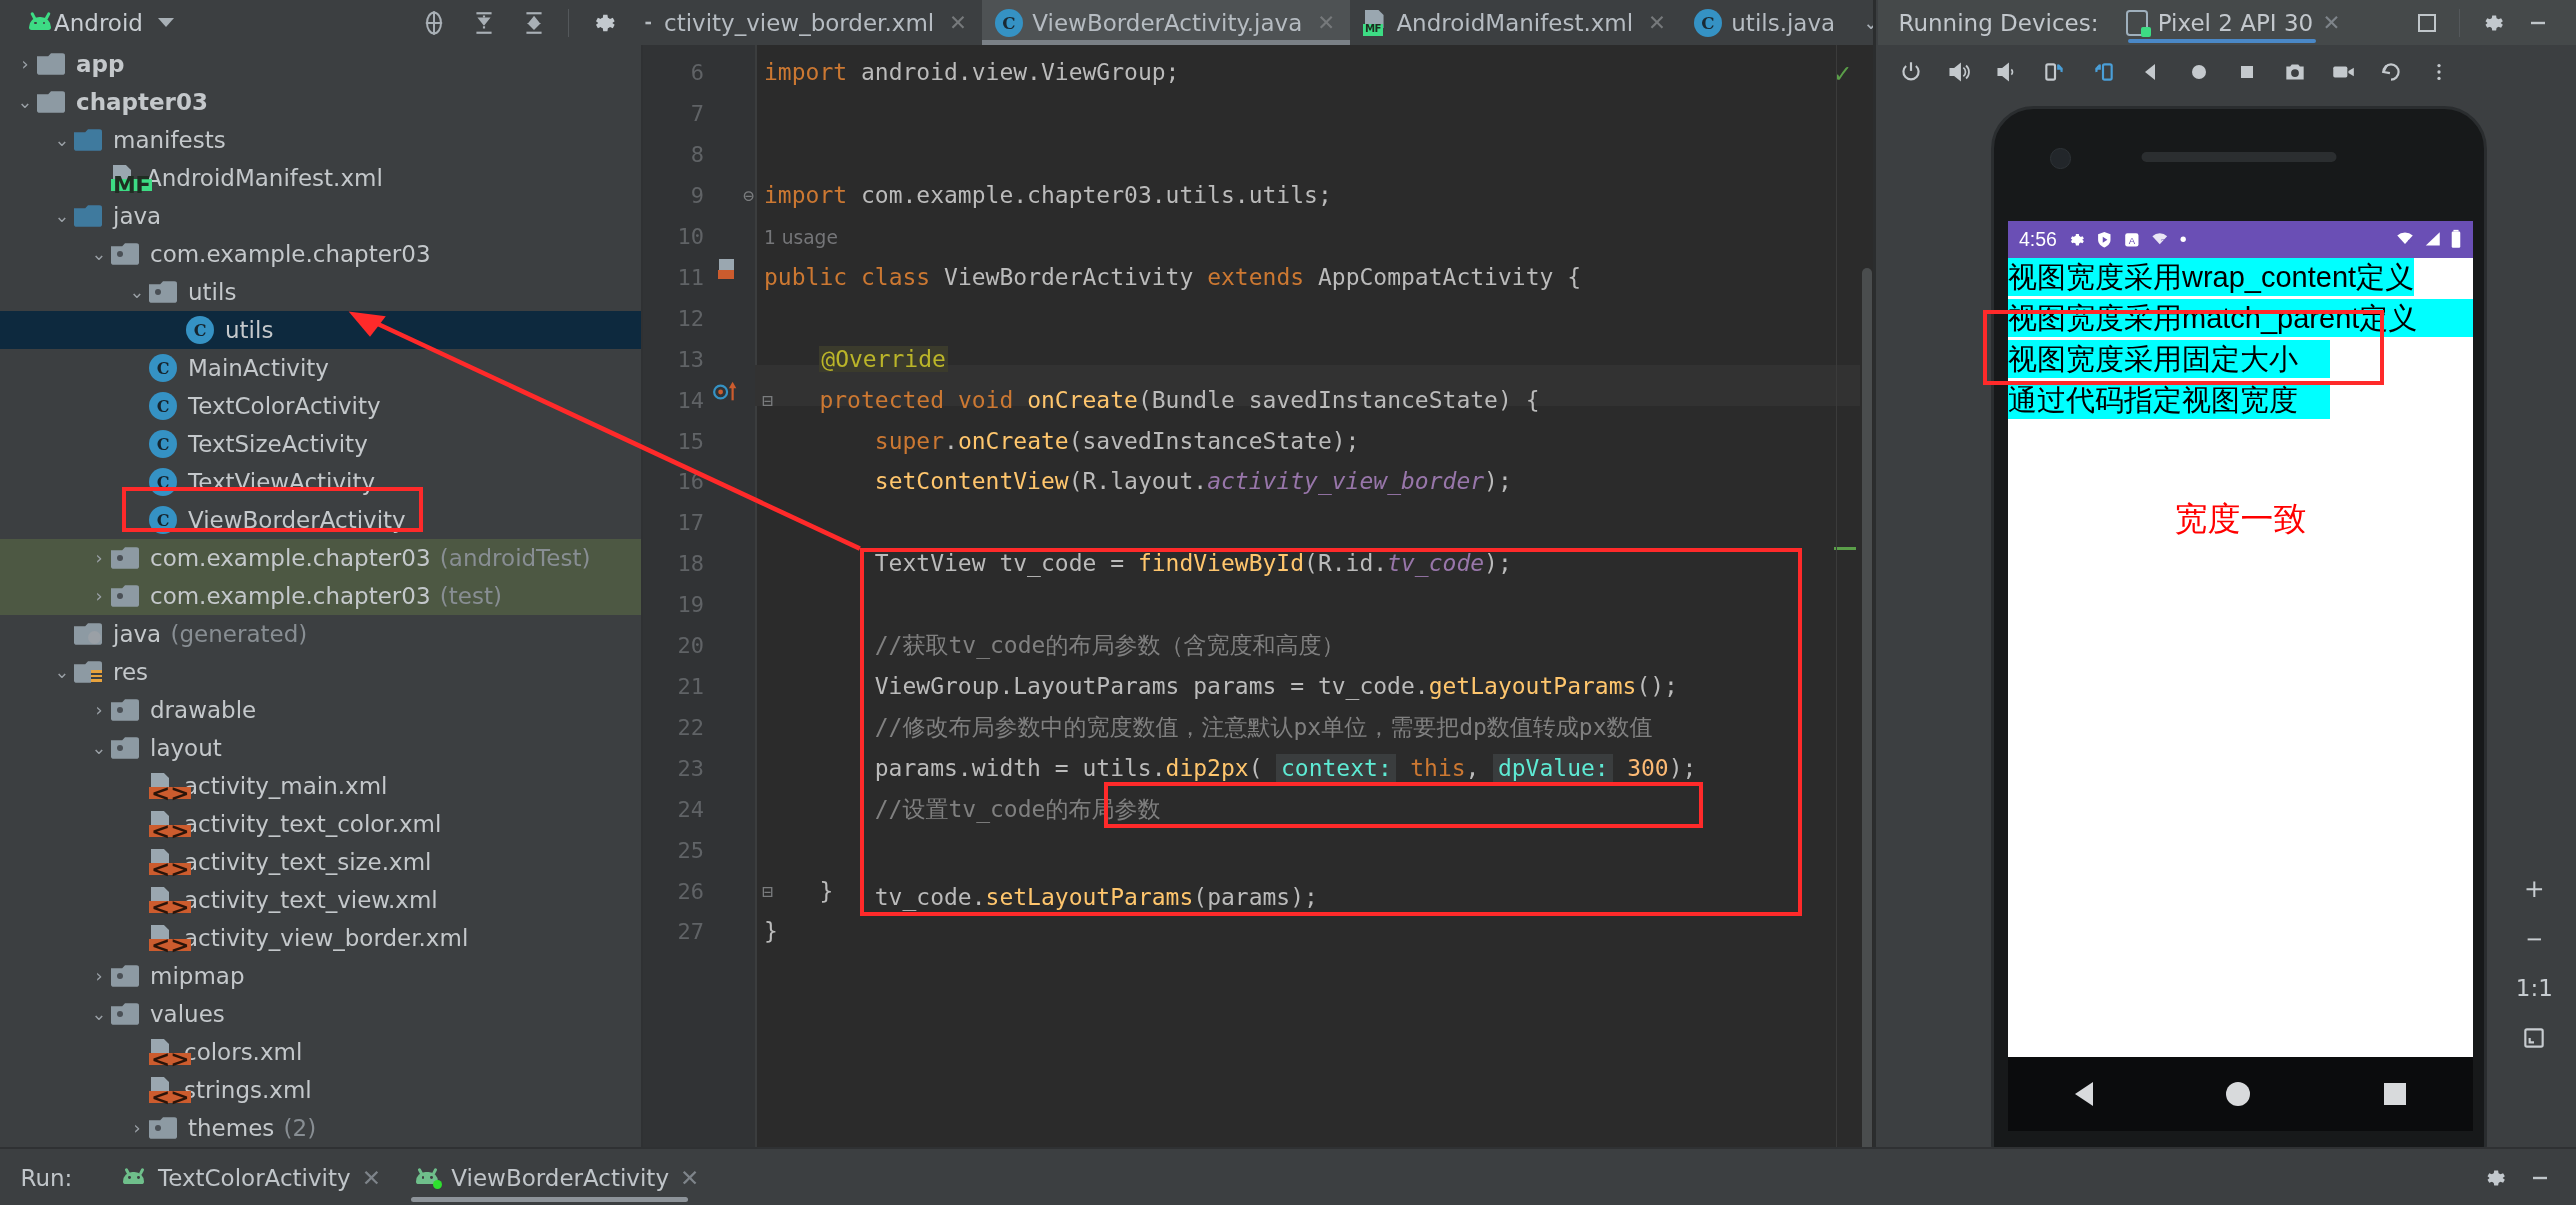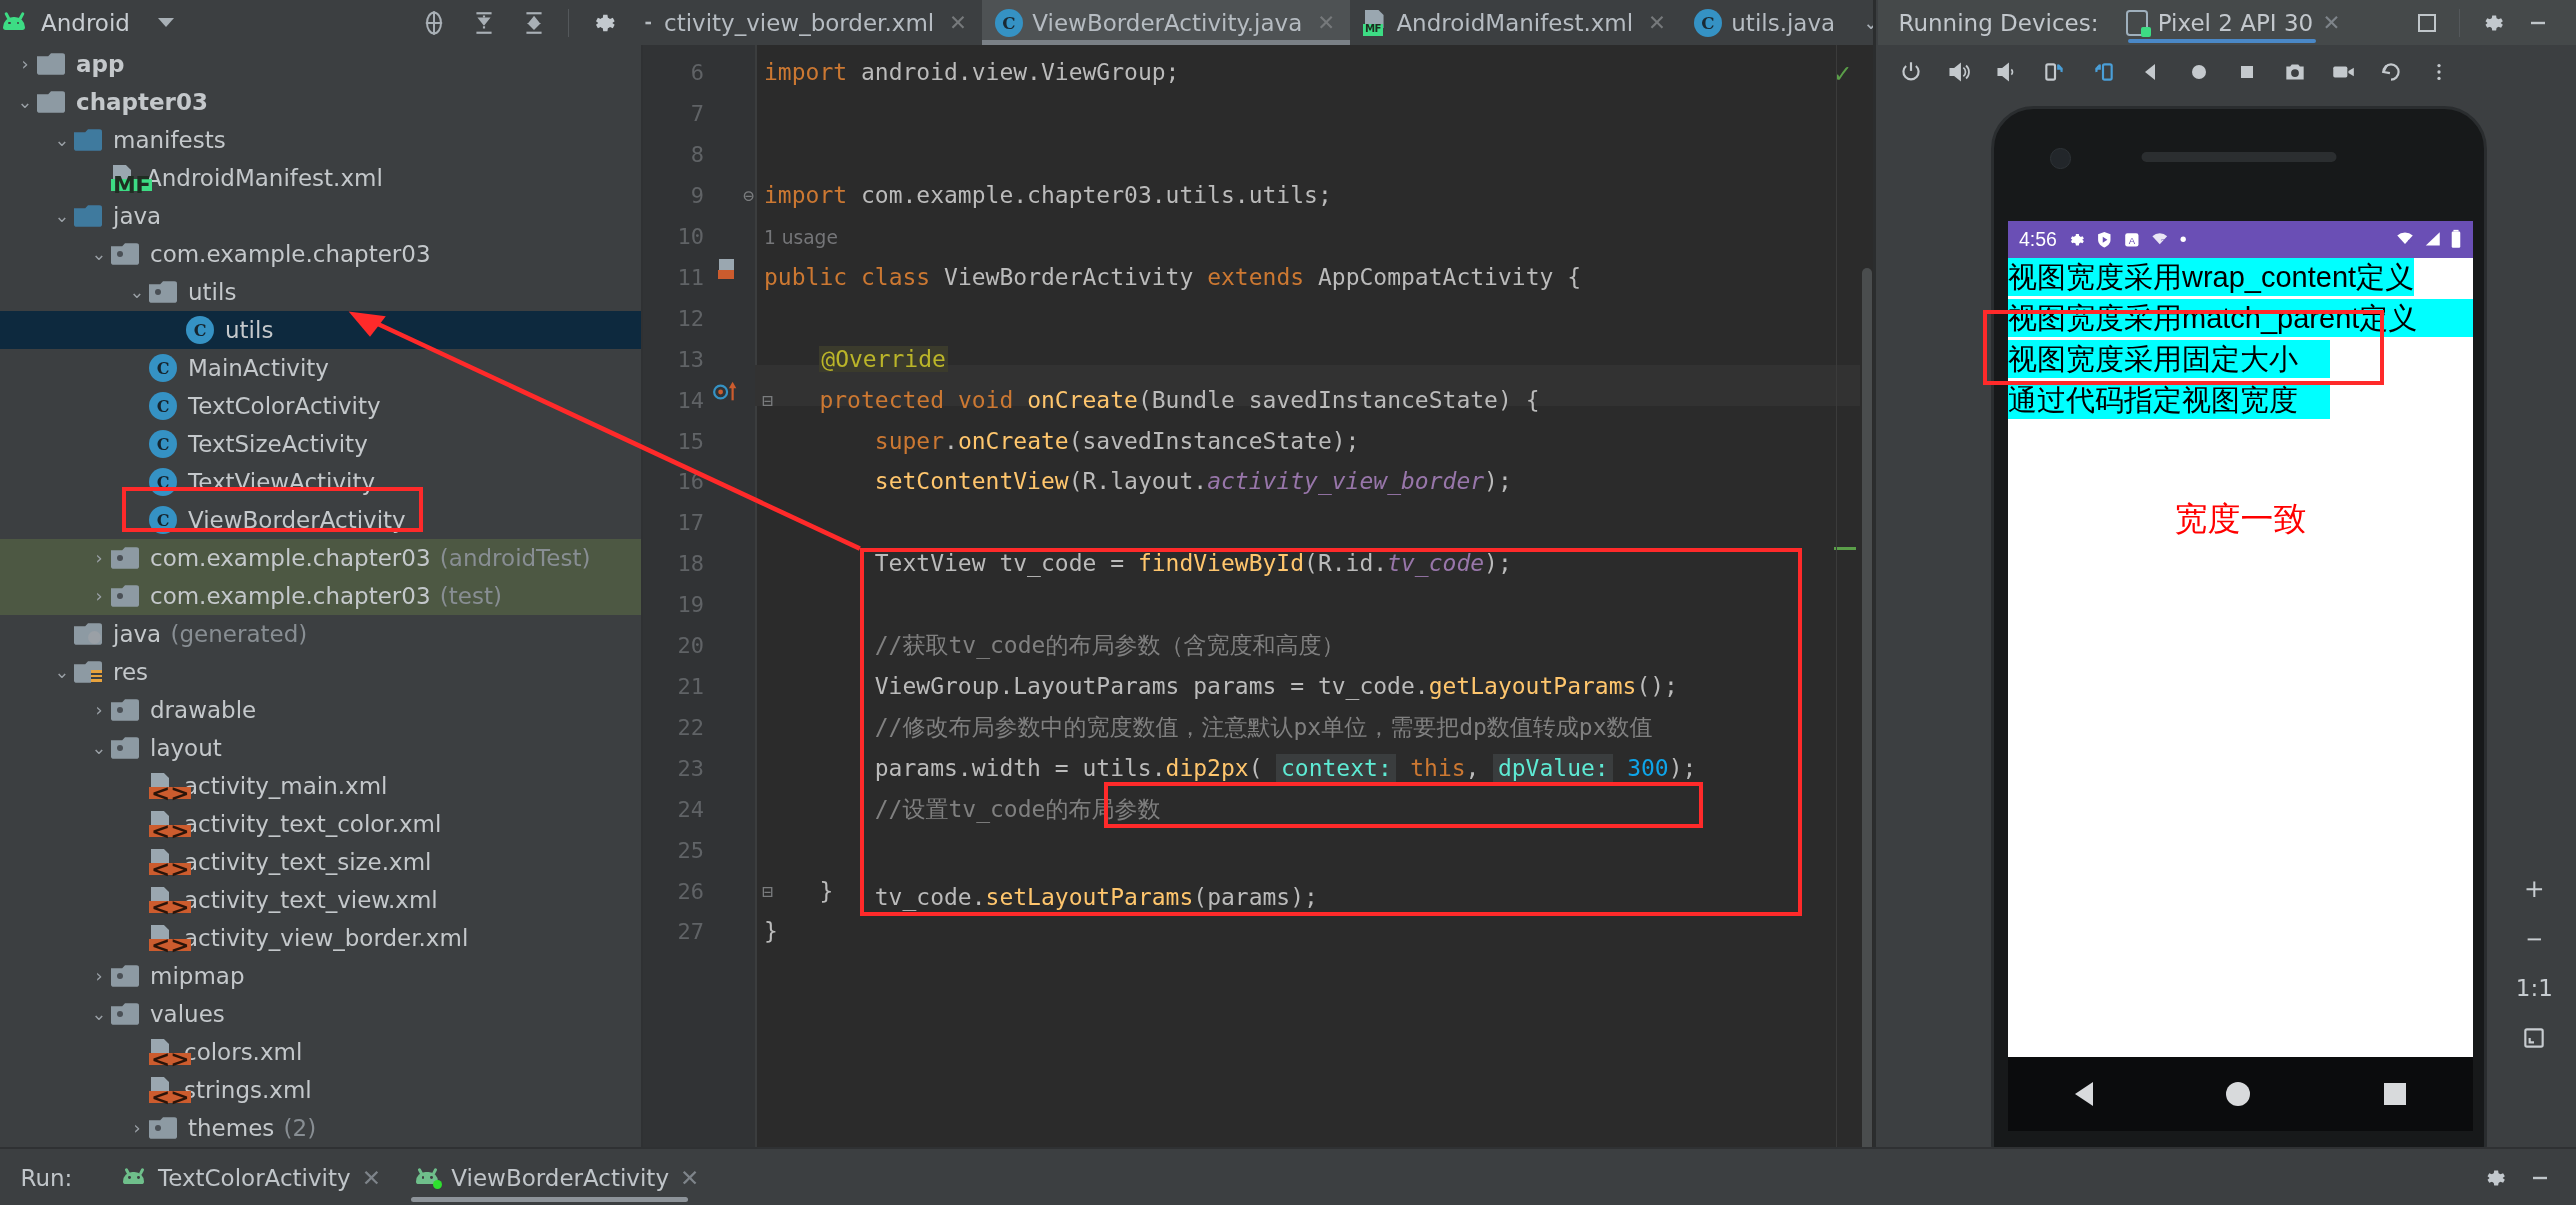--- a/index.html
+++ b/index.html
@@ -9,21 +9,21 @@
     font-family:"DejaVu Sans", sans-serif;
     font-size:22px;
     color:#bbbbbb;
     -webkit-font-smoothing:antialiased;
   }
   .app { position:relative; width:2576px; height:1206px; background:#3c3f41; }
 
   
   .topbar { position:absolute; left:0; top:0; width:2576px; height:45px;
             background:#3c3f41; display:flex; align-items:center; }
-  .proj-select { display:flex; align-items:center; gap:13px; width:381px; height:45px; }
+  .proj-select { display:flex; align-items:center; padding-left:26px; width:381px; height:45px; }
   .proj-label { font-size:23px; color:#c8cdd2; }
   .caret-down { width:0;height:0;border-left:8.4px solid transparent;border-right:8.4px solid transparent;
                 border-top:9.3px solid #a8b0b6; margin-left:15px; }
   .android-bug { width:28px; height:18.6px; position:relative; }
   .android-bug .body { position:absolute; left:2.8px; top:3.7px; width:22px; height:13px;
     background:#3ddc84; border-radius:11px 11px 2.8px 2.8px; }
   .android-bug .ant1,.android-bug .ant2 { position:absolute; width:2.8px;height:8.4px;background:#3ddc84;top:-0.9px;
     border-radius:1.9px; }
   .android-bug .ant1{ left:5.6px; transform:rotate(-28deg);}
   .android-bug .ant2{ left:19.5px; transform:rotate(28deg);}
@@ -104,21 +104,21 @@
   
   .editor { position:absolute; left:643px; top:45px; width:1230px; height:1104px;
             background:#2b2b2b; overflow:hidden; }
   .gutter { position:absolute; left:0; top:0; width:112px; height:100%; background:#313335; }
   .code { position:absolute; left:0; top:0; right:0; bottom:0;
           font-family:"DejaVu Sans Mono", monospace; font-size:23px; }
   .lnum { position:absolute; width:61px; text-align:right; color:#606366; font-size:22px;
           font-family:"DejaVu Sans Mono", monospace; }
   .ctext { position:absolute; left:121px; white-space:pre; }
   .kw { color:#cc7832; } .cmt{color:#808080;} .mth{color:#ffc66d;}
-  .num{color:#0ea5e9;} .stat{color:#9876aa; font-style:italic;}
+  .num{color:#fdba74;} .stat{color:#9876aa; font-style:italic;}
   .anno{color:#bbb529;}
   .hint { background:#3a3d3e; color:#5eead4; border-radius:0; padding:0.9px 4.6px; font-style:normal;}
   .usage { position:absolute; left:121px; color:#757679; font-size:18.6px;
            font-family:"DejaVu Sans", sans-serif; }
   .annobg { background:#3b3b2c; padding:0 1.9px; }
   .editor-rmargin { position:absolute; left:1193px; top:0; width:0.9px; height:100%; background:#3b3b3b; }
   .gline { position:absolute; left:112px; top:0; width:1.9px; height:100%; background:#3b3d3e; }
   .fold-marker { position:absolute; color:#7a7c7e; font-size:18.6px; }
   .hl-line { position:absolute; left:112px; right:0; height:41px; background:#323232; }
   .checkmark { position:absolute; right:20.5px; top:15px; color:#5a9e49; font-size:24px; }

